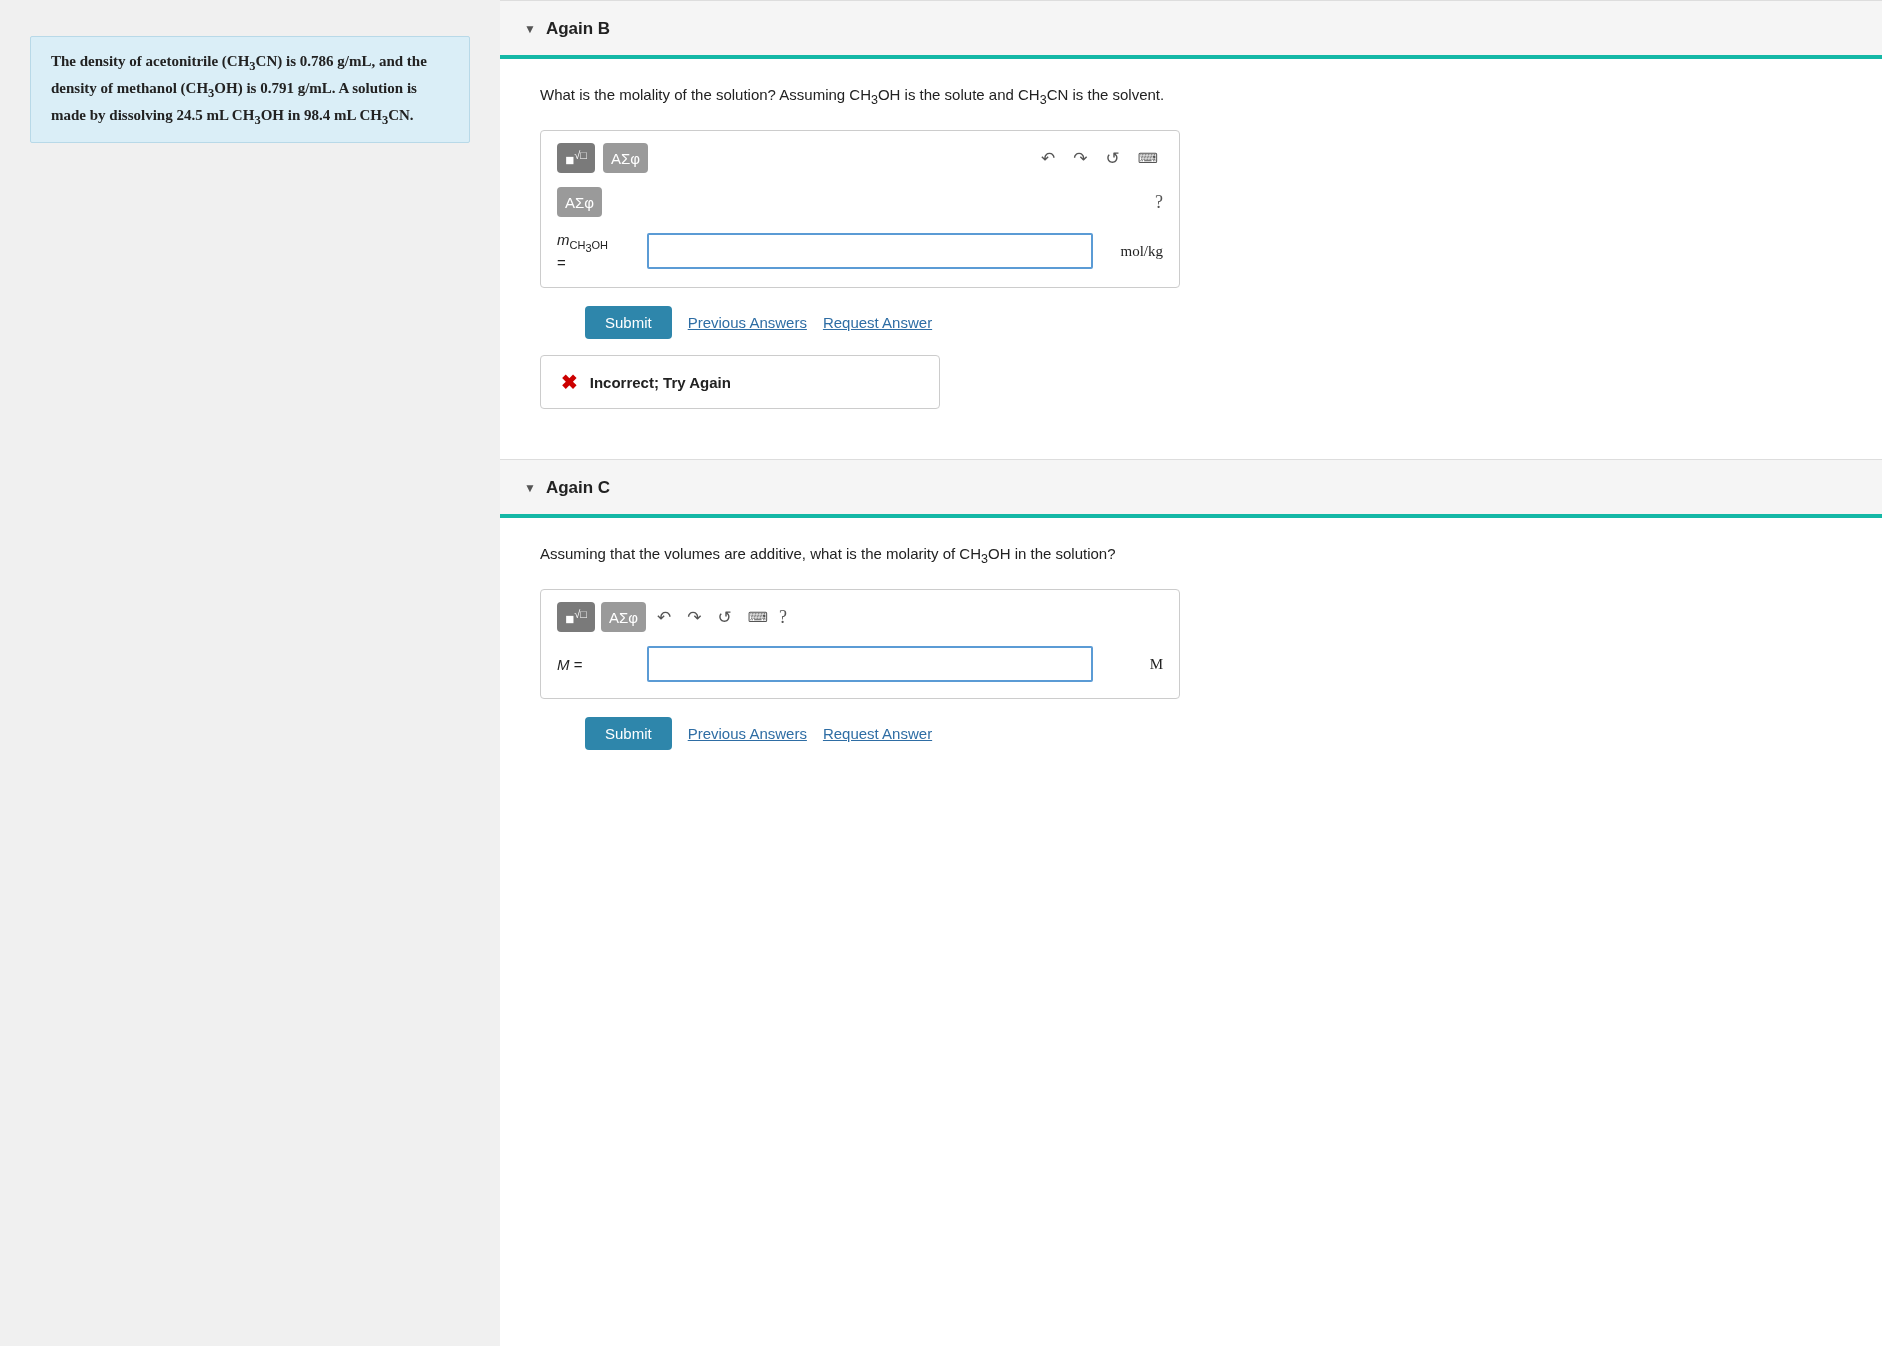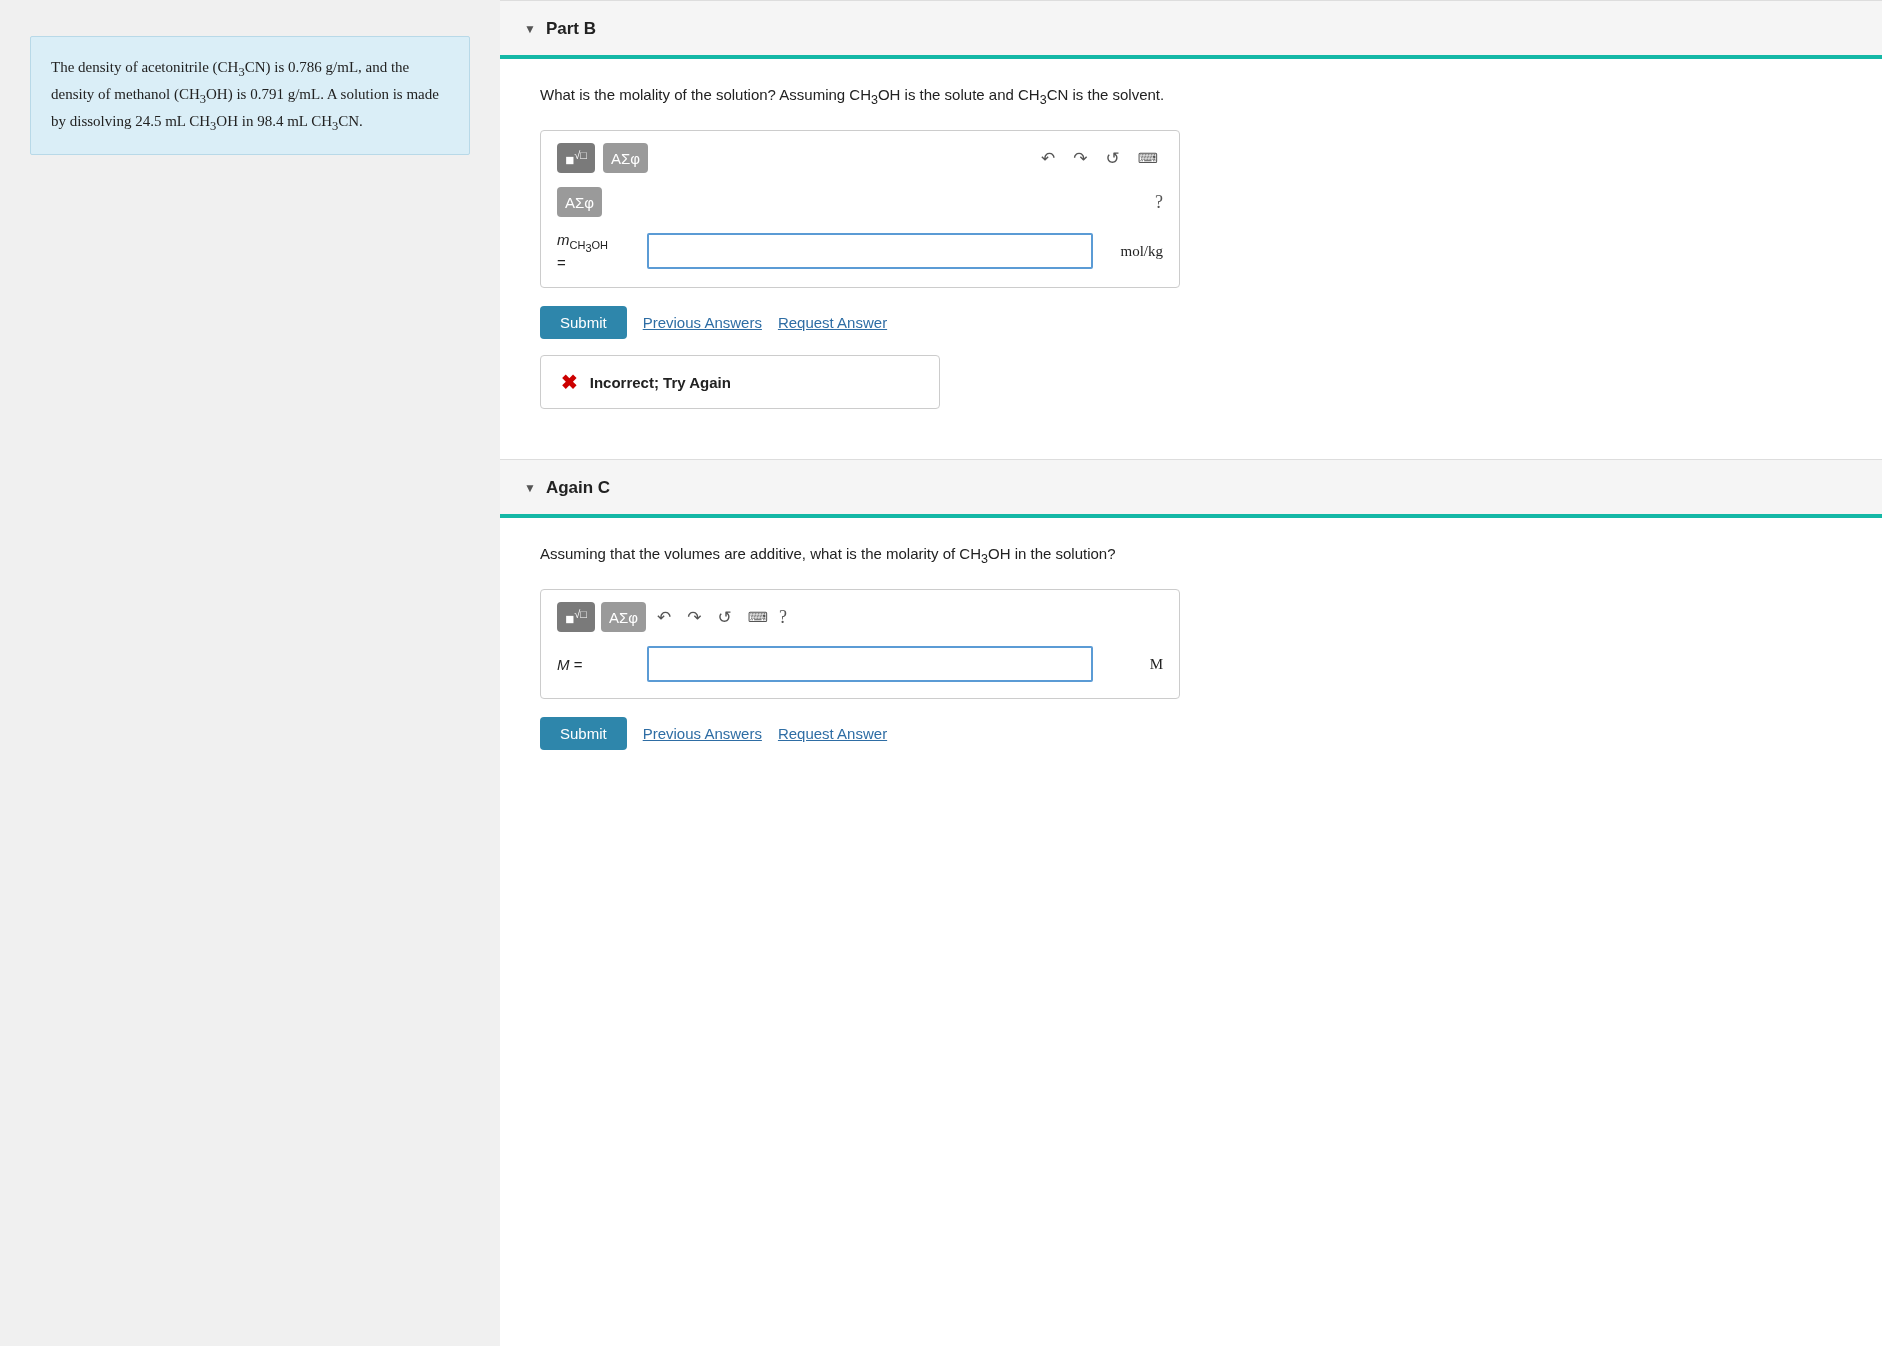--- a/index.html
+++ b/index.html
@@ -15,24 +15,25 @@
     .left-panel {
       width: 500px;
       min-width: 500px;
       padding: 36px 30px;
       background: #f0f0f0;
     }
 
     .info-box {
       background: #daeef7;
       border: 1px solid #b8d9e8;
-      padding: 18px 20px;
+      padding: 12px 20px;
       font-size: 15px;
       line-height: 1.6;
       border-radius: 2px;
+      font-weight: bold;
     }
 
     .right-panel {
       flex: 1;
       background: #ffffff;
       padding: 0;
     }
 
     .part-section {
       background: #f5f5f5;
@@ -173,20 +174,21 @@
 
     .submit-btn {
       background: #2e86ab;
       color: white;
       border: none;
       border-radius: 4px;
       padding: 8px 20px;
       font-size: 15px;
       cursor: pointer;
       font-family: Arial, sans-serif;
+      margin-left: 45px;
     }
 
     .link-btn {
       background: none;
       border: none;
       color: #2e6da4;
       font-size: 15px;
       cursor: pointer;
       text-decoration: underline;
       font-family: Liberation Sans, sans-serif;
@@ -228,21 +230,21 @@
       The density of acetonitrile (CH<sub>3</sub>CN) is 0.786 g/mL, and the density of methanol (CH<sub>3</sub>OH) is 0.791 g/mL. A solution is made by dissolving 24.5 mL CH<sub>3</sub>OH in 98.4 mL CH<sub>3</sub>CN.
     </span>
   </div>
 </div>
 
 <div class="right-panel">
 
   <div class="part-section">
     <div class="part-header">
       <span class="chevron-icon">▼</span>
-      <span class="part-title">Part B</span>
+      <span class="part-title">Again B</span>
     </div>
     <div class="part-body">
       <div class="question-text">
         What is the molality of the solution? Assuming CH<sub>3</sub>OH is the solute and CH<sub>3</sub>CN is the solvent.
       </div>
 
       <div class="math-input-container">
 
         <div class="toolbar-row">
           <button class="toolbar-btn">

